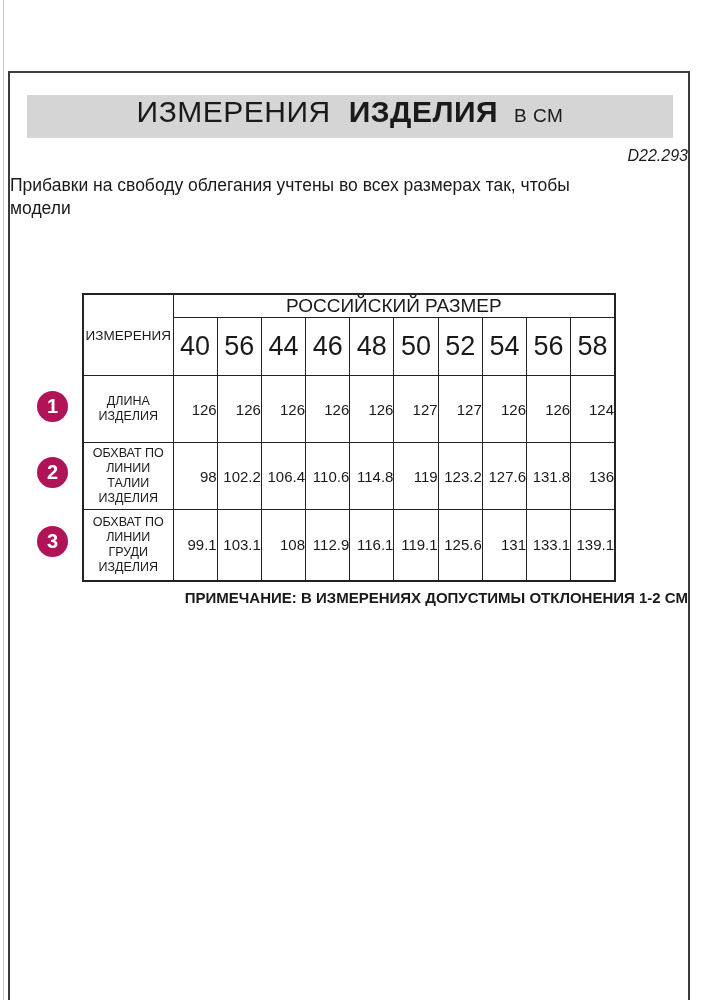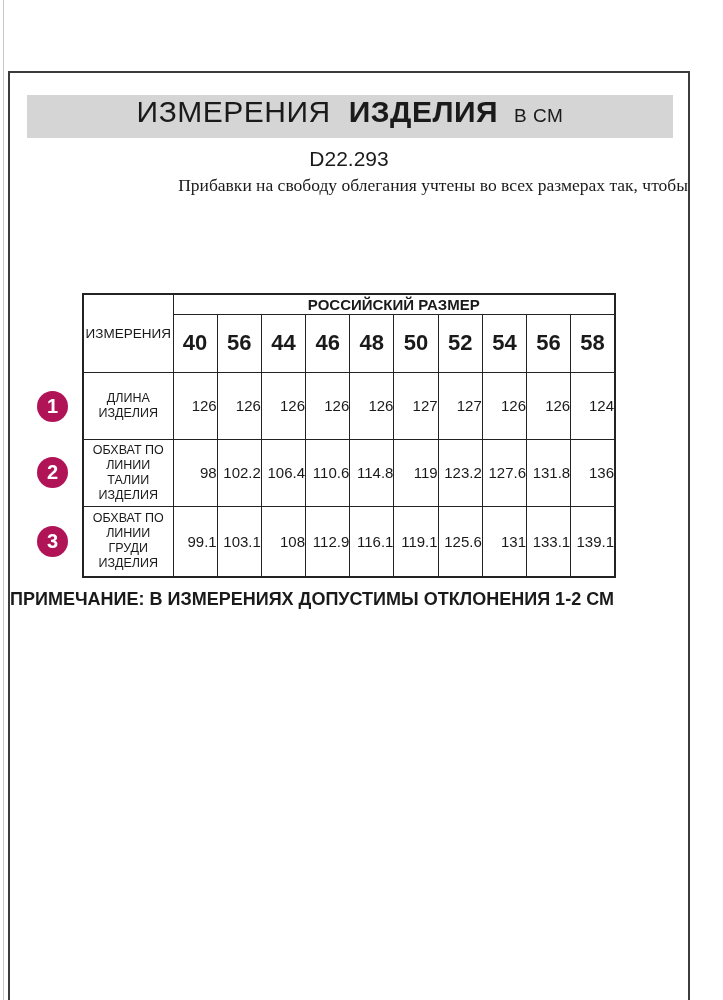--- a/index.html
+++ b/index.html
@@ -41,55 +41,55 @@
     justify-content: center;
   }
   .title-w1 { font-size: 30px; font-weight: 400; letter-spacing: 0.5px; }
   .title-w2 { font-size: 30px; font-weight: 700; letter-spacing: 0.5px; margin-left: 18px; }
   .title-unit { font-size: 19px; font-weight: 400; margin-left: 16px; letter-spacing: 0.5px; }
   
   .product-code {
     position: absolute;
     left: 0; top: 74px;
     width: 678px;
-    text-align: center;
-    font-size: 21px;
+    text-align: right;
+    font-size: 16px;
+    font-style: italic;
   }
   .description {
     position: absolute;
     left: 0; top: 101px;
     width: 678px;
-    text-align: right;
+    text-align: left;
     font-size: 17.5px;
     line-height: 23px;
-    font-family: Liberation Serif, serif;
   }
   .description span { display: block; }
   
   .table-wrap {
     position: absolute;
     left: 72px; top: 220px;
   }
   table {
     border-collapse: collapse;
     table-layout: fixed;
     width: 534px;
   }
   th, td {
     border: 1.5px solid #232323;
     text-align: center;
     vertical-align: middle;
     overflow: hidden;
   }
   table { border: 2px solid #232323; }
   tr.group-row { height: 20px; }
-  .group-cell { font-size: 15px; font-weight: 700; }
+  .group-cell { font-size: 19px; font-weight: 400; }
   tr.sizes-row { height: 58px; }
   .corner-cell { font-size: 13.5px; font-weight: 400; }
-  .size-cell { font-size: 22px; font-weight: 700; }
+  .size-cell { font-size: 27px; font-weight: 400; }
   tbody tr { height: 67px; }
   tbody tr:last-child { height: 71px; }
   .label-cell { font-size: 12.5px; line-height: 15px; font-weight: 400; text-align: center; }
   .label-cell span { display: block; }
   .value-cell { font-size: 15px; font-weight: 400; text-align: right; }
   
   .row-marker {
     position: absolute;
     left: 27px;
     width: 31px; height: 31px;
@@ -103,42 +103,43 @@
     justify-content: center;
   }
   .marker-1 { top: 318px; }
   .marker-2 { top: 384px; }
   .marker-3 { top: 453px; }
   
   .note {
     position: absolute;
     left: 0; top: 516px;
     width: 678px;
-    text-align: left;
-    font-size: 18px;
+    text-align: right;
+    font-size: 15px;
     font-weight: 700;
   }
 </style>
 </head>
 <body>
 
 <div class="scan-edge"></div>
 
 <div class="frame">
 
   <div class="title-band">
     <span class="title-w1">ИЗМЕРЕНИЯ</span>
     <span class="title-w2">ИЗДЕЛИЯ</span>
     <span class="title-unit">В СМ</span>
   </div>
 
   <div class="product-code">D22.293</div>
 
   <div class="description">
     <span>Прибавки на свободу облегания учтены во всех размерах так, чтобы</span>
+    <span>модели</span>
   </div>
 
   <div class="table-wrap">
     <table>
       <colgroup>
         <col style="width:90px">
         <col>
           <col>
           <col>
           <col>

